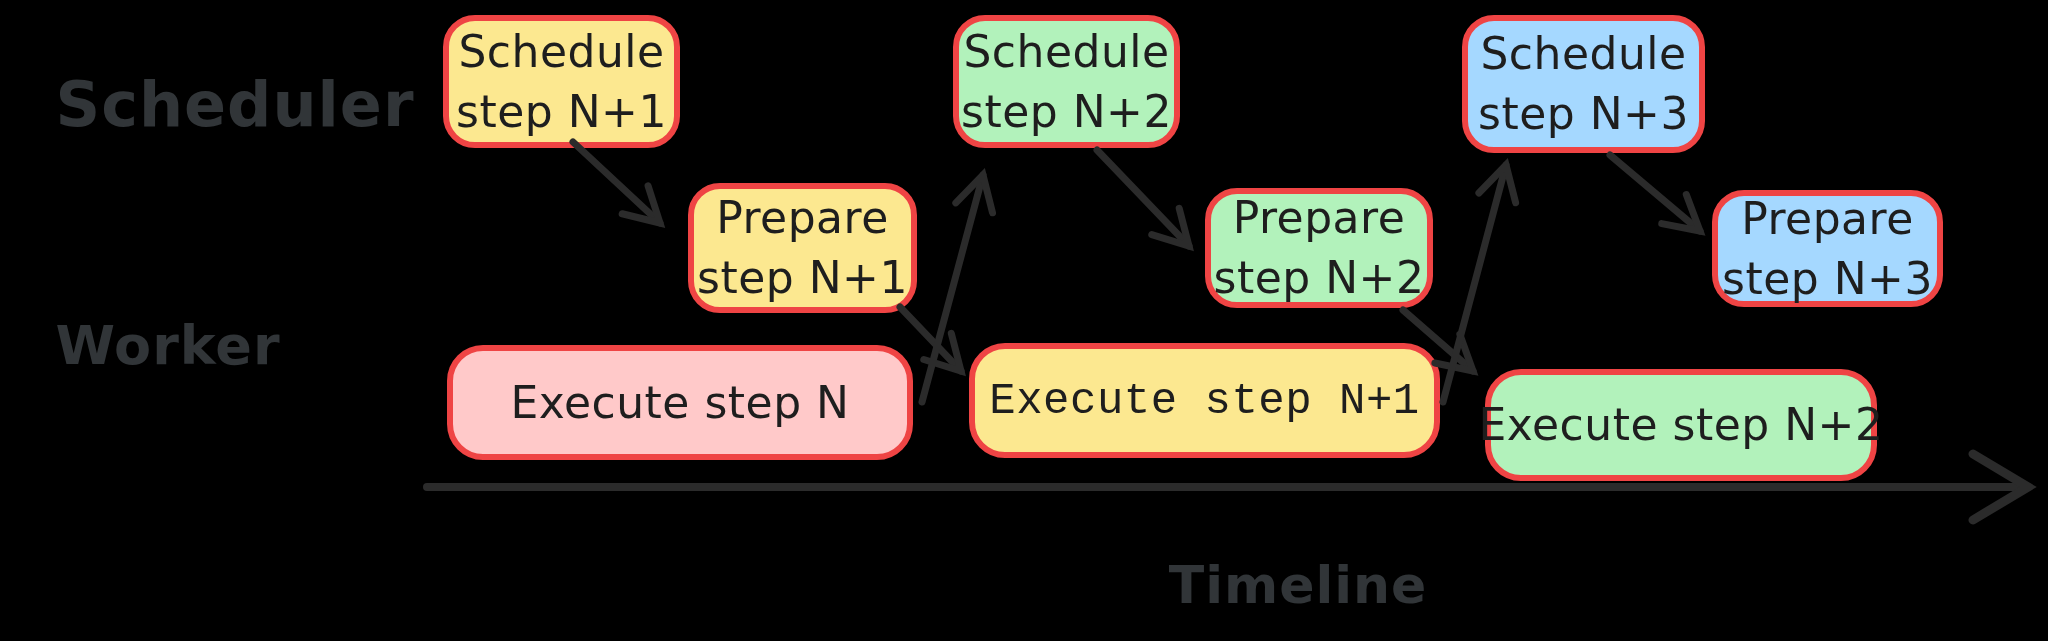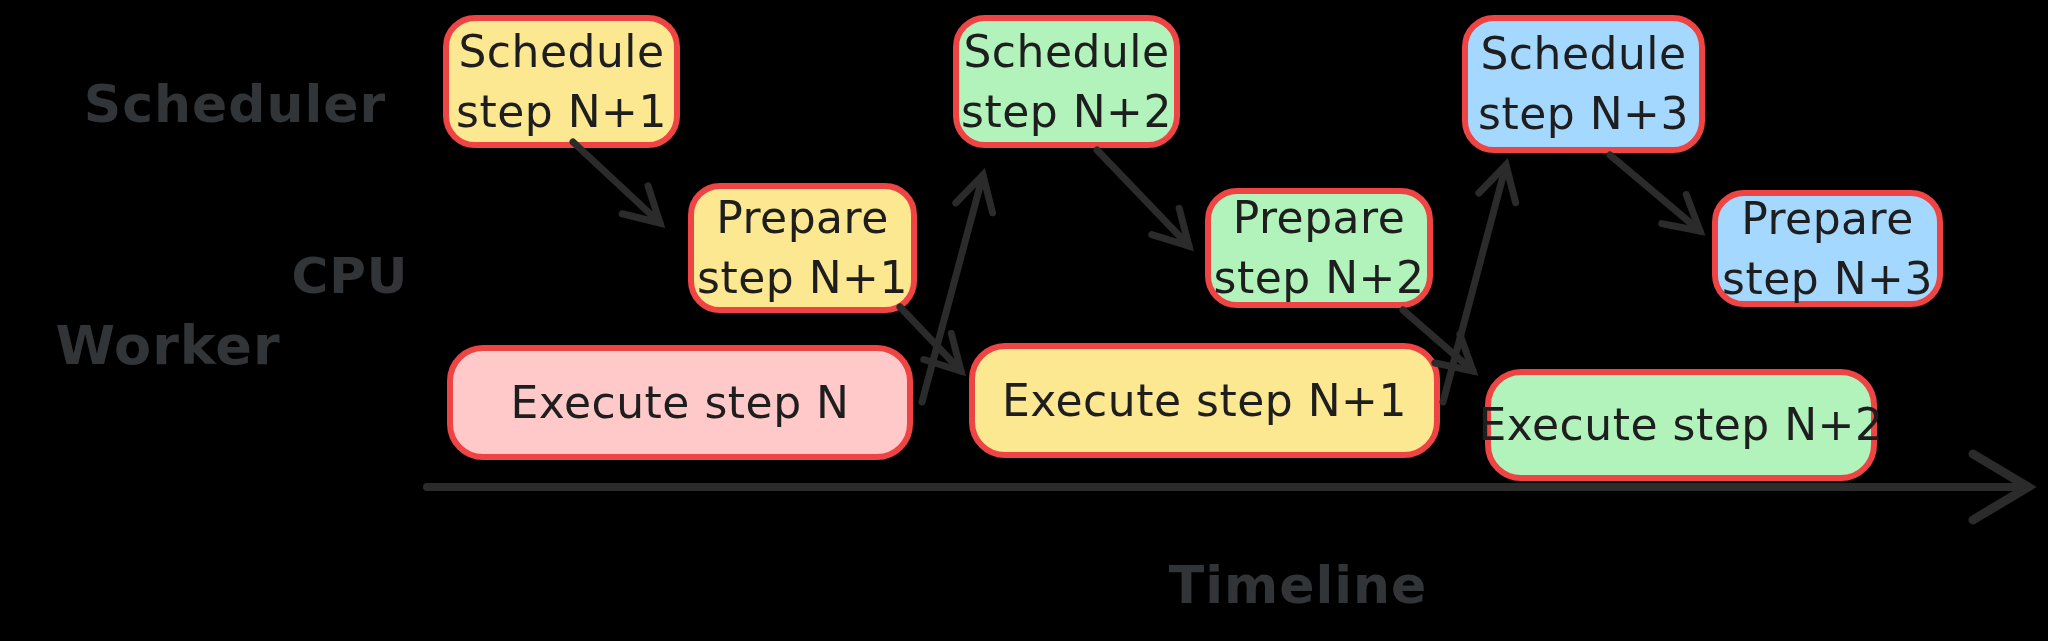--- a/index.html
+++ b/index.html
@@ -19,21 +19,21 @@
   
   .lbl {
     position: absolute;
     transform: translate(-50%, -50%);
     color: #313538;
     font-weight: bold;
     letter-spacing: 1px;
     white-space: nowrap;
     user-select: none;
   }
-  #lbl-scheduler { left: 235px;  top: 104px; font-size: 52px; }
+  #lbl-scheduler { left: 235px;  top: 104px; font-size: 62px; }
   #lbl-worker    { left: 128px;  top: 345px; font-size: 54px; margin-left: 40px; }
   #lbl-cpu       { left: 350px;  top: 276px; font-size: 50px; }
   #lbl-gpu       { left: 351px;  top: 405px; font-size: 50px; }
   #lbl-timeline  { left: 1298px; top: 585px; font-size: 52px; }
 
   
   .box {
     position: absolute;
     box-sizing: border-box;
     border: 6px solid #ef4444;
@@ -77,21 +77,20 @@
     stroke-width: 8;
   }
 </style>
 </head>
 <body>
 
 <div class="canvas">
 
   <span class="lbl" id="lbl-scheduler">Scheduler</span>
   <span class="lbl" id="lbl-worker">Worker</span>
-  <span class="lbl" id="lbl-cpu">CPU</span>
 
   <div class="box" id="box-schedule-n1" style="background: rgb(252, 232, 144);">
     <span>Schedule</span>
     <span>step N+1</span>
   </div>
   <div class="box" id="box-schedule-n2" style="background: rgb(178, 242, 187);">
     <span>Schedule</span>
     <span>step N+2</span>
   </div>
   <div class="box" id="box-schedule-n3" style="background: rgb(165, 216, 255);">
@@ -108,21 +107,21 @@
     <span>step N+2</span>
   </div>
   <div class="box" id="box-prepare-n3" style="background: rgb(165, 216, 255);">
     <span>Prepare</span>
     <span>step N+3</span>
   </div>
 
   <div class="box" id="box-execute-n" style="background: rgb(255, 201, 201);">
     <span>Execute step N</span>
   </div>
-  <div class="box" id="box-execute-n1" style="background: rgb(252, 232, 144);">
+  <div class="box" id="box-execute-n1" style="background: rgb(252, 232, 144); font-family: Liberation Mono, monospace;">
     <span>Execute step N+1</span>
   </div>
   <div class="box" id="box-execute-n2" style="background: rgb(178, 242, 187);">
     <span>Execute step N+2</span>
   </div>
 
   <svg class="arrows" viewBox="0 0 2048 641">
     <defs>
       <marker id="head" markerUnits="userSpaceOnUse" markerWidth="90" markerHeight="90" refX="0" refY="0" orient="auto" style="overflow:visible">
         <path d="M -34 -19 L 0 0 L -34 19" fill="none" stroke="#2b2b2b" stroke-width="7" stroke-linecap="round"></path>

